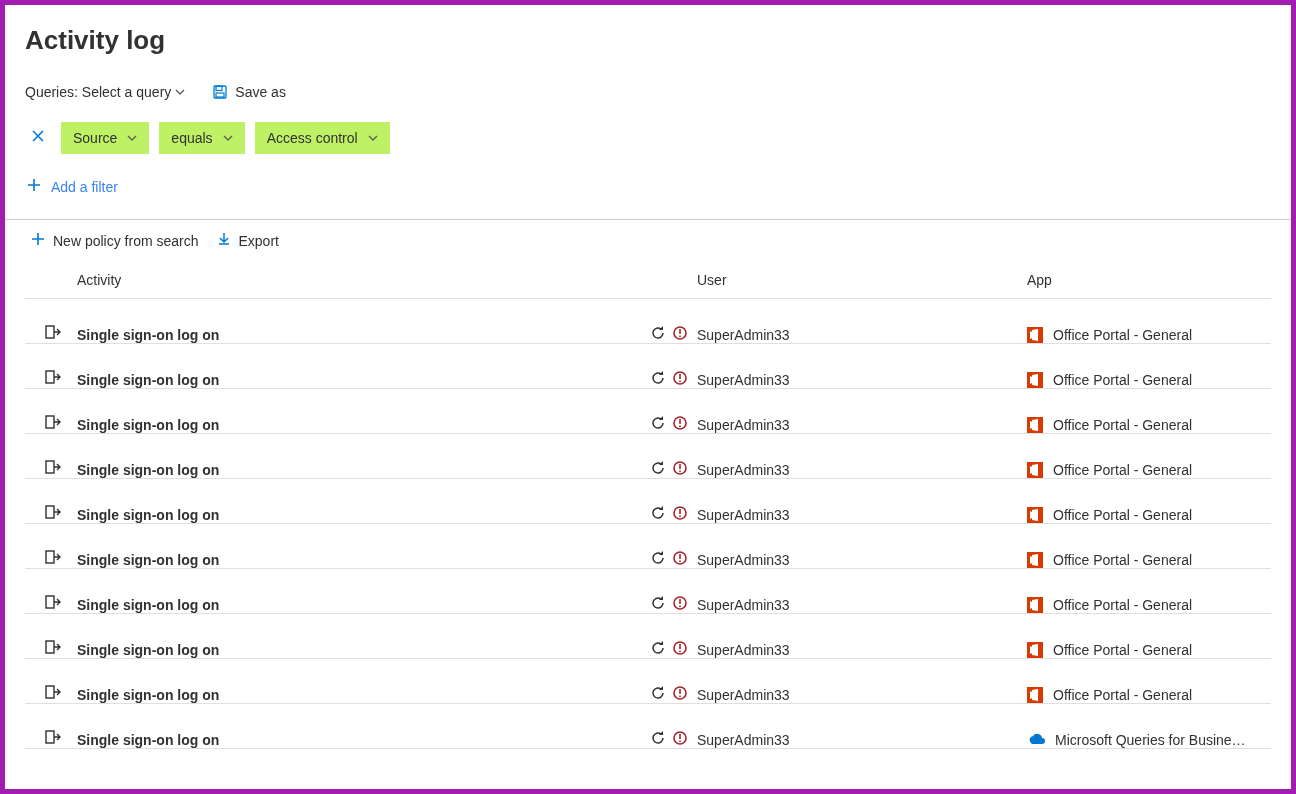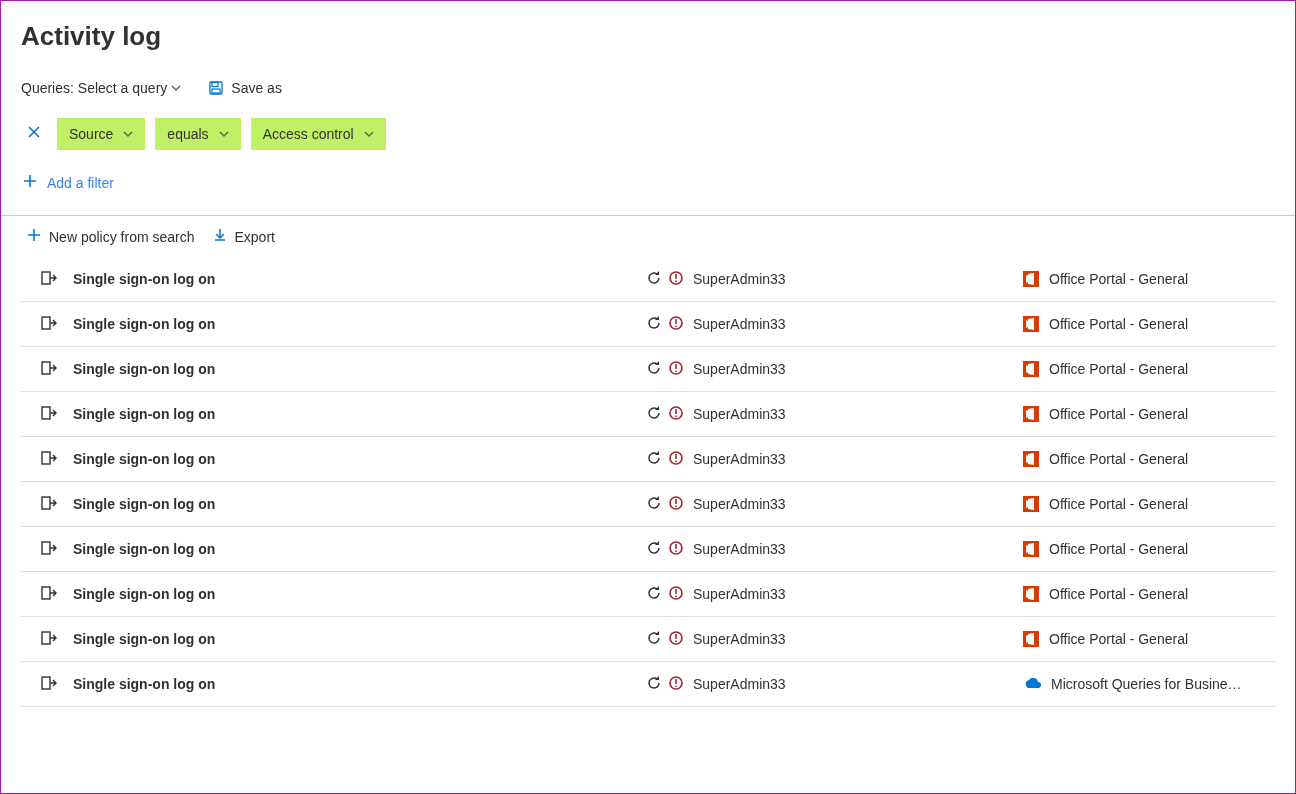--- a/index.html
+++ b/index.html
@@ -3,21 +3,21 @@
 <meta charset="utf-8">
 <style>
   * { box-sizing: border-box; margin: 0; padding: 0; }
   body {
     font-family: "Segoe UI", -apple-system, sans-serif;
     font-size: 14px;
     color: #323130;
     background: #fff;
   }
   .page {
-    border: 1px solid #a21caf;
+    border: 5px solid #a21caf;
     width: 1296px;
     height: 794px;
     padding: 20px 20px 0 20px;
     display: flex;
     flex-direction: column;
   }
   .page-title {
     font-size: 26px;
     font-weight: 700;
     margin-bottom: 28px;
@@ -85,21 +85,21 @@
     cursor: pointer;
   }
   .table-wrap { flex: 1 1 auto; overflow: hidden; }
   .thead, .trow {
     display: flex;
     align-items: center;
     border-bottom: 1px solid #e1dfdd;
     padding: 0 4px;
   }
   .thead { height: 38px; }
-  .trow { height: 45px; }
+  .trow { height: 45px; align-items: flex-end; }
   .thead { font-weight: 400; color: #323130; }
   .col-icon { flex: 0 0 48px; display:flex; justify-content:center; }
   .col-activity { flex: 0 0 560px; display:flex; align-items:center; gap:10px; }
   .col-activity .label { font-weight: 600; }
   .col-activity-actions { flex: 0 0 60px; display:flex; gap:8px; justify-content:flex-end; padding-right:10px;}
   .col-user { flex: 0 0 330px; }
   .col-app { flex: 1 1 auto; display:flex; align-items:center; gap:10px; overflow:hidden; white-space:nowrap; text-overflow:ellipsis;}
   .col-app span.txt { overflow:hidden; text-overflow:ellipsis; }
   .chevron svg, .icon svg { display:block; }
   .alert-icon { color:#a4262c; }
@@ -229,20 +229,31 @@
     </div>
     <div class="action-btn">
       <span><svg width="14" height="14">
             <use href="#download"></use>
           </svg></span>
       <span>Export</span>
     </div>
   </div>
 
   <div class="table-wrap">
+    <div class="thead">
+      <div class="col-icon"></div>
+      <div class="col-activity">
+          <span>Activity</span>
+        </div>
+      <div class="col-activity-actions"></div>
+      <div class="col-user"><span>User</span></div>
+      <div class="col-app">
+          <span>App</span>
+        </div>
+    </div>
     <div id="tbody">
         <div class="trow">
           <div class="col-icon">
             <span class="leave-icon"><svg width="18" height="16">
                 <use href="#leave"></use>
               </svg></span>
           </div>
           <div class="col-activity">
             <span class="label">Single sign-on log on</span>
           </div>

